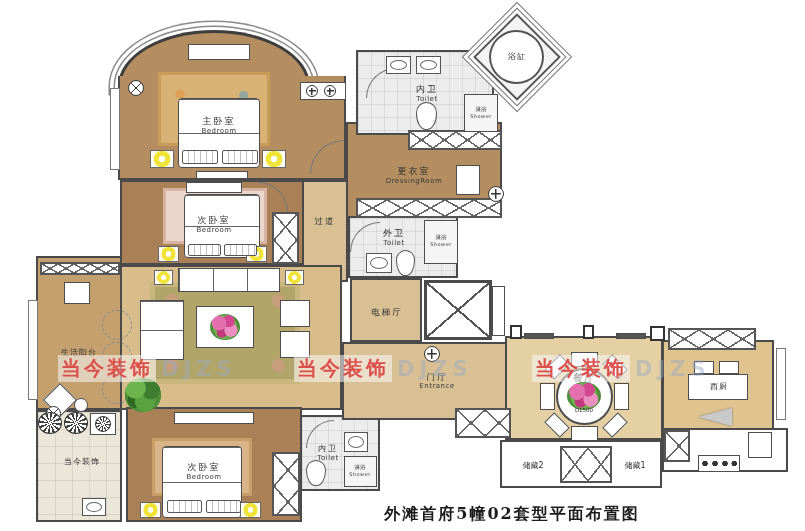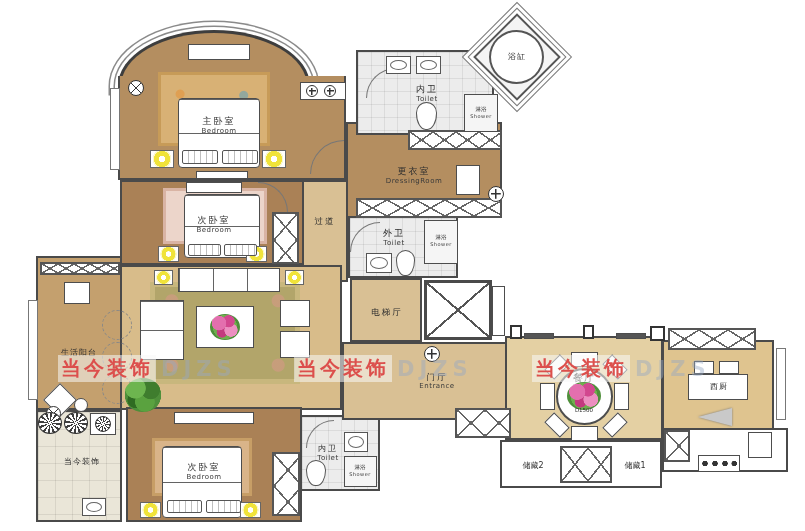--- a/index.html
+++ b/index.html
@@ -300,14 +300,15 @@
   </div>
   <div class="wm" style="left:294px;top:355px;">
     <span class="red">当今装饰</span>
     <span class="ghost">DJZS</span>
   </div>
   <div class="wm" style="left:532px;top:355px;">
     <span class="red">当今装饰</span>
     <span class="ghost">DJZS</span>
   </div>
 
+  <div class="caption">外滩首府5幢02套型平面布置图</div>
 
 </div>
 
 </body></html>

